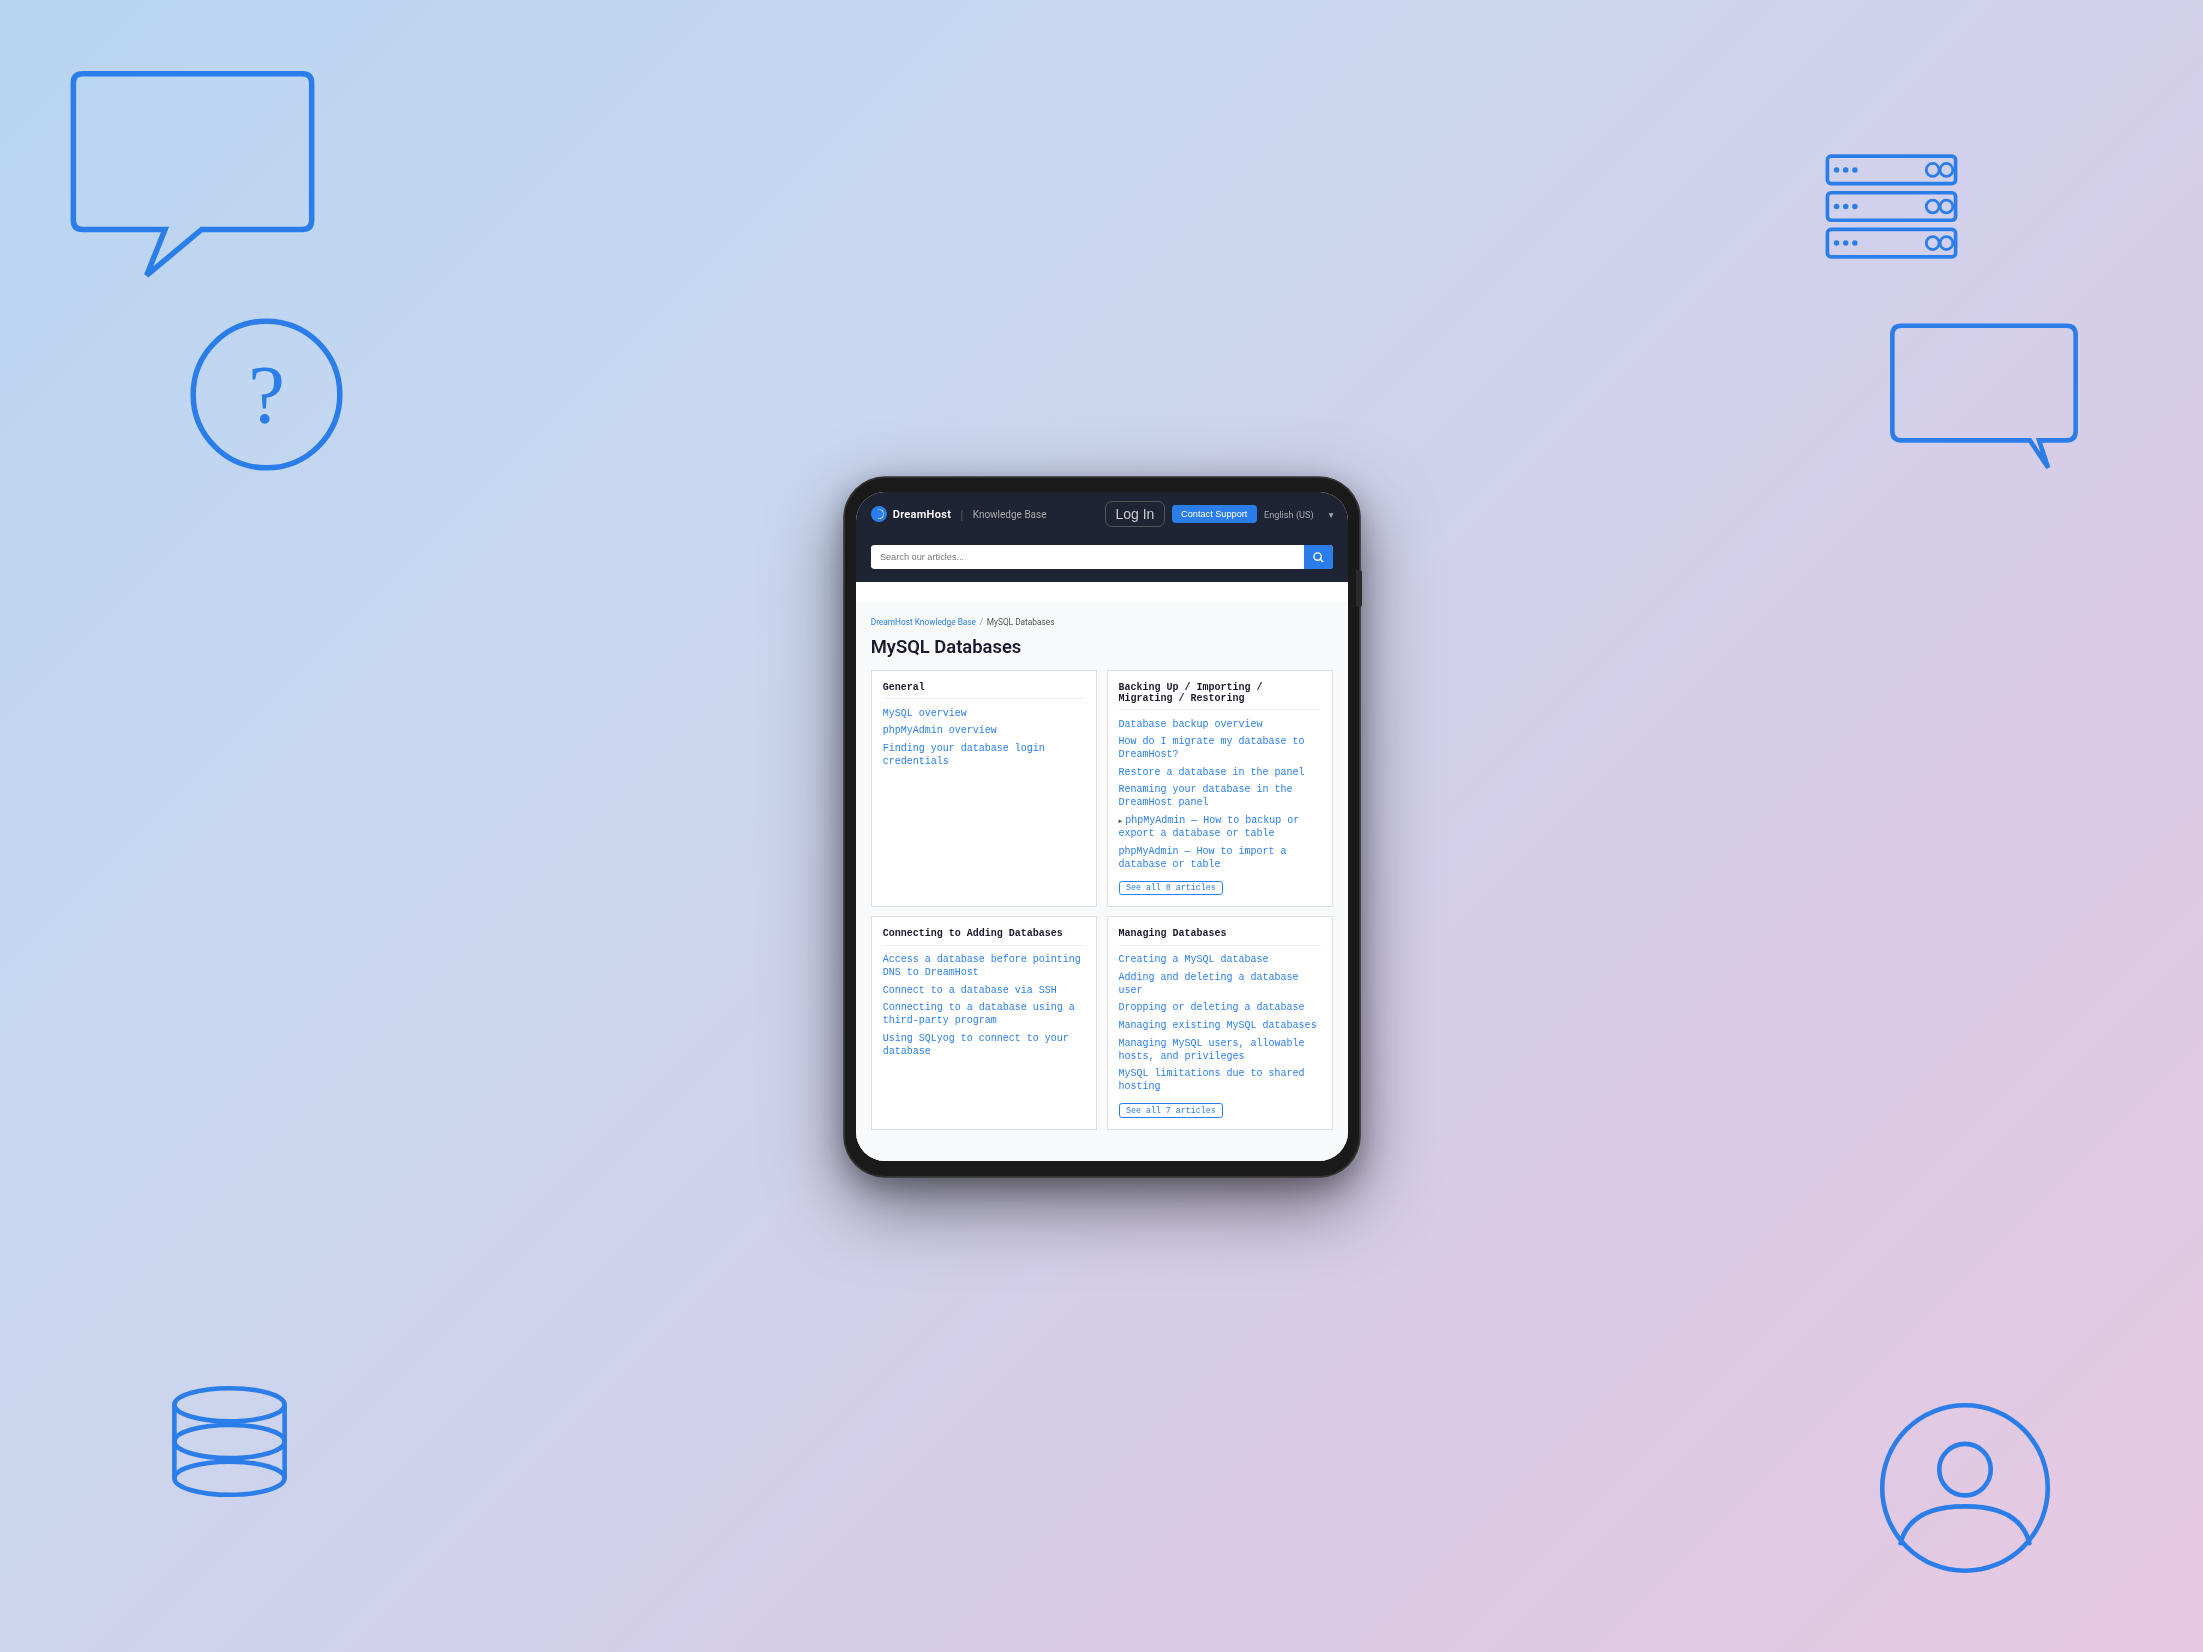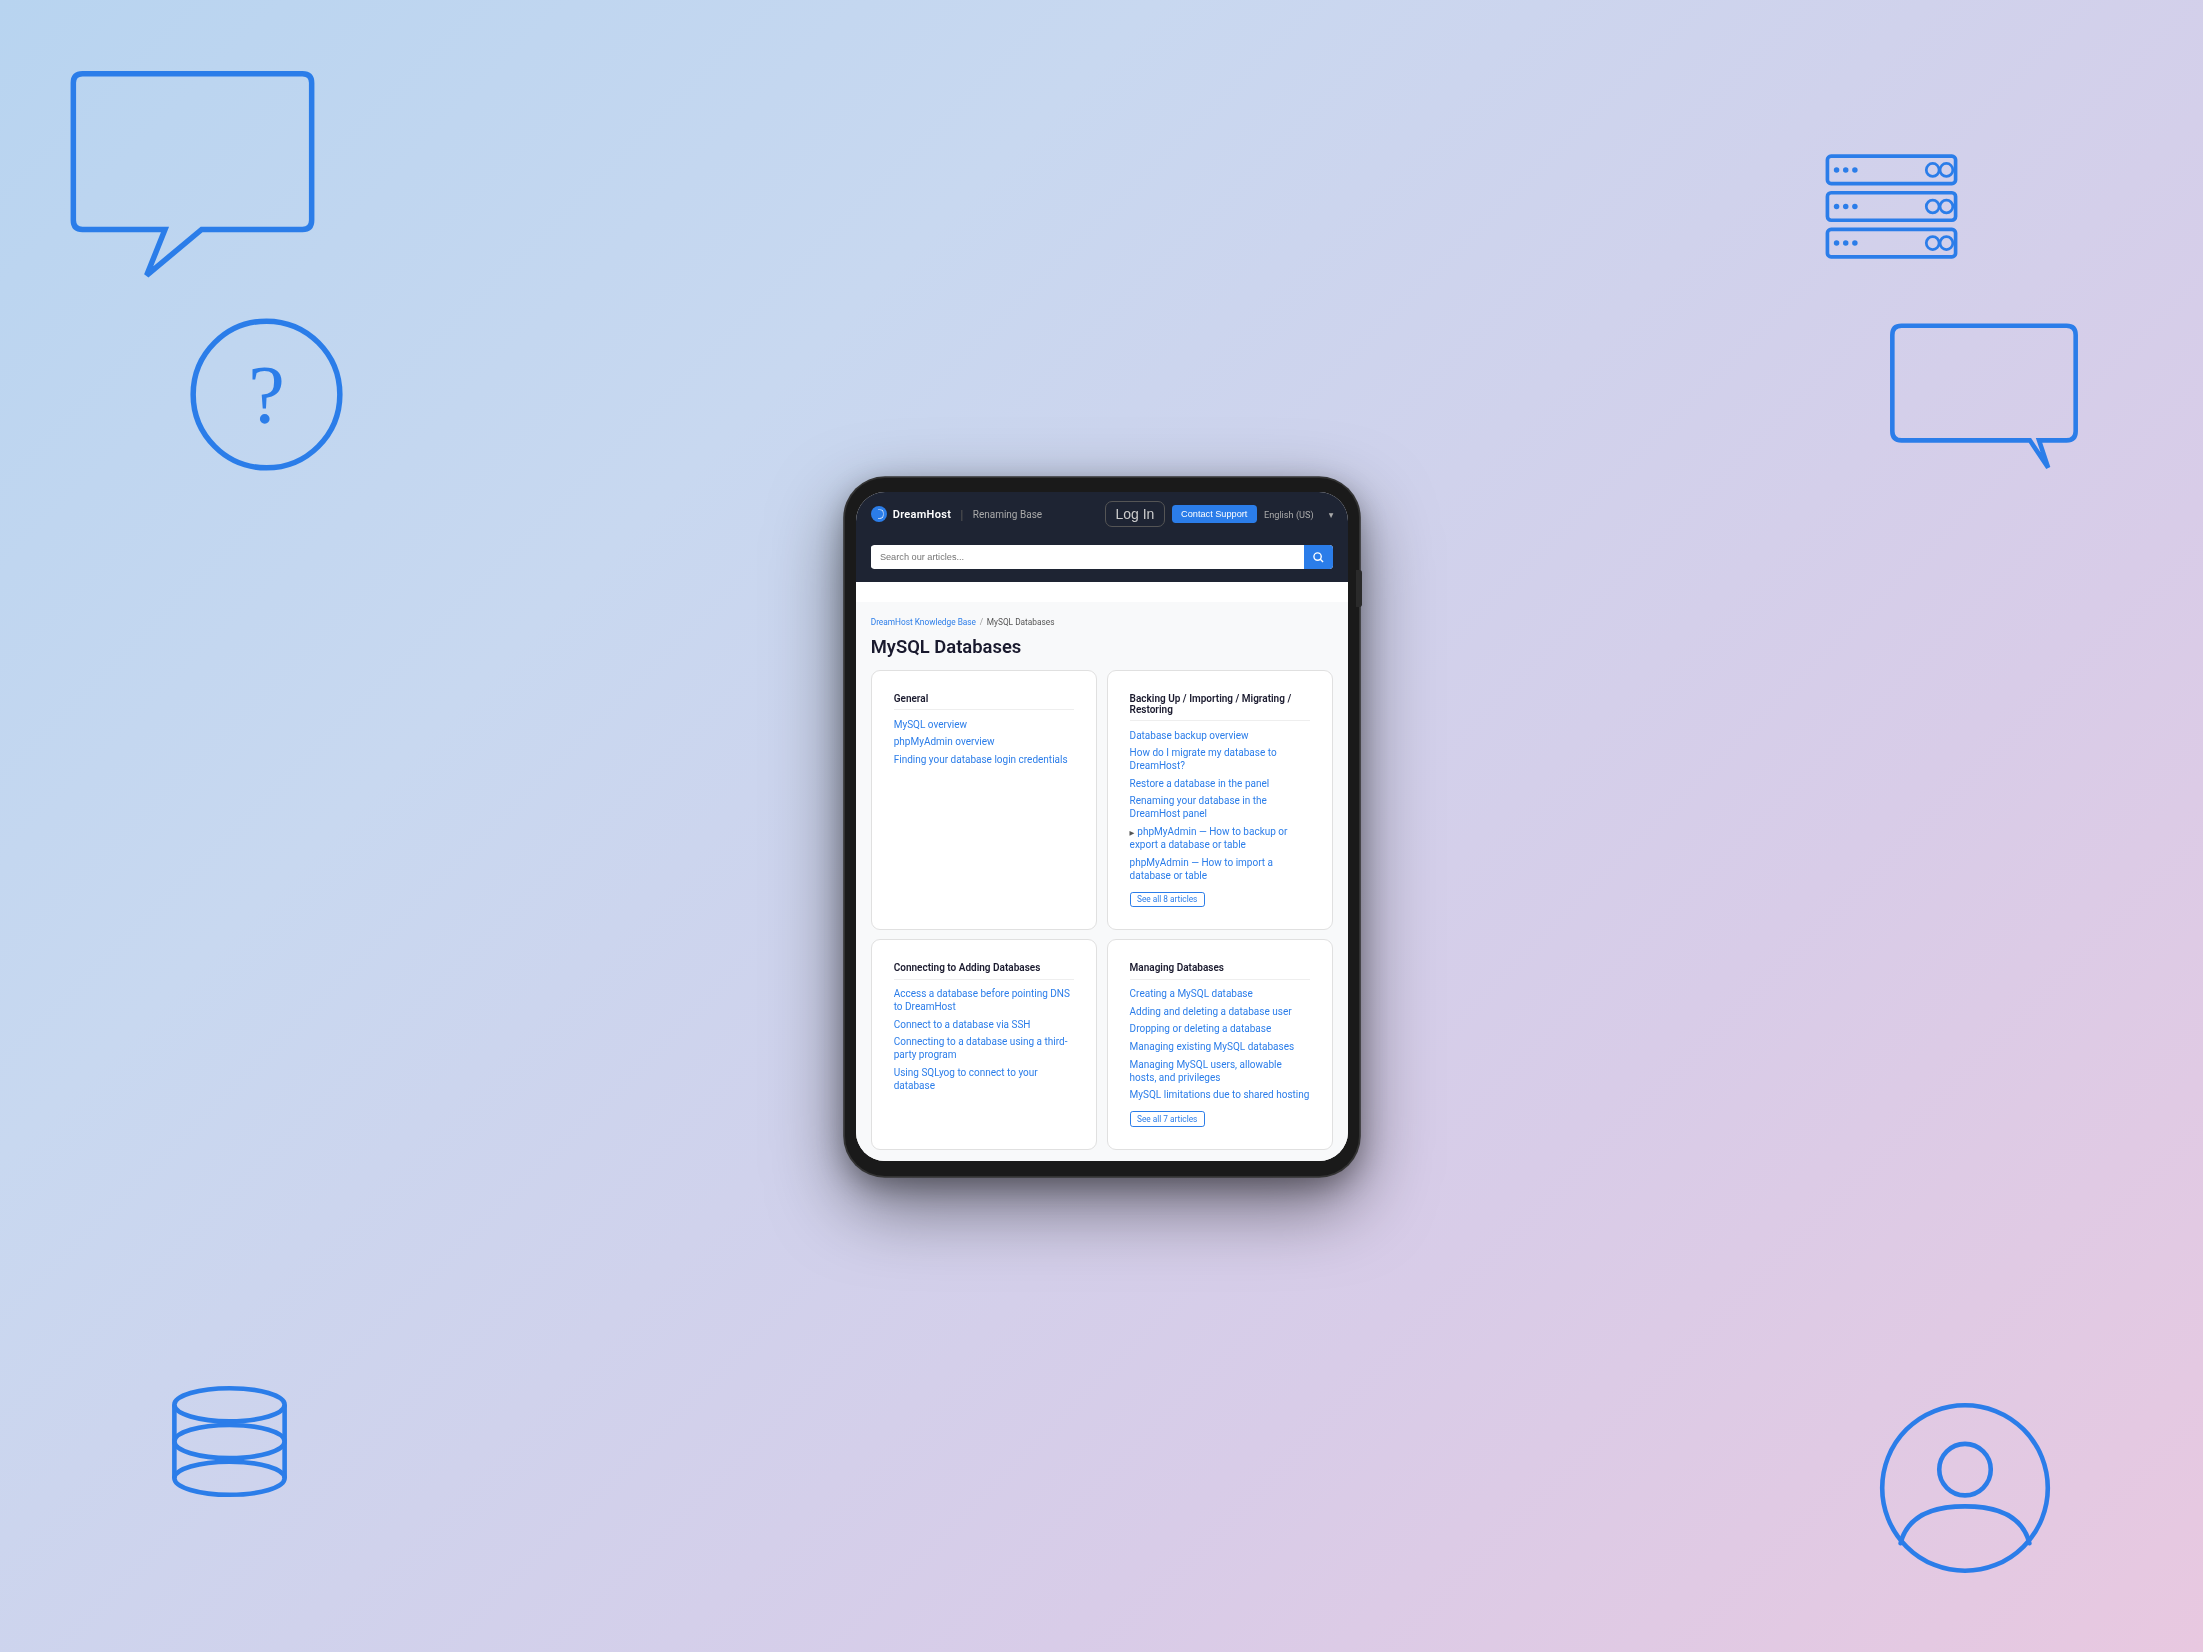--- a/index.html
+++ b/index.html
@@ -279,22 +279,23 @@
     
     .cards-grid {
       display: grid;
       grid-template-columns: 1fr 1fr;
       gap: 9.2px;
     }
 
     .card {
       background: white;
       border: 0.9px solid #e0e0e0;
-      border-radius: 9px;
-      padding: 22px;
+      border-radius: 0;
+      padding: 11px;
+      font-family: Liberation Mono, monospace;
     }
 
     .card-title {
       font-size: 10px;
       font-weight: 600;
       color: #1a1a2e;
       margin-bottom: 7.3px;
       padding-bottom: 5.5px;
       border-bottom: 0.9px solid #eee;
     }
@@ -399,21 +400,21 @@
 
       <div class="nav-bar">
         <div class="nav-left">
           <div class="dreamhost-logo">
             <div class="logo-icon">
               <div class="logo-crescent"></div>
             </div>
             <span class="logo-text">DreamHost</span>
           </div>
           <span class="nav-divider">|</span>
-          <span class="nav-kb-text">Renaming Base</span>
+          <span class="nav-kb-text">Knowledge Base</span>
         </div>
         <div class="nav-right">
           <button class="btn-login">Log In</button>
           <button class="btn-contact">Contact Support</button>
           <span class="lang-selector">
             <span>English (US)</span>
             <span>▾</span>
           </span>
         </div>
       </div>

